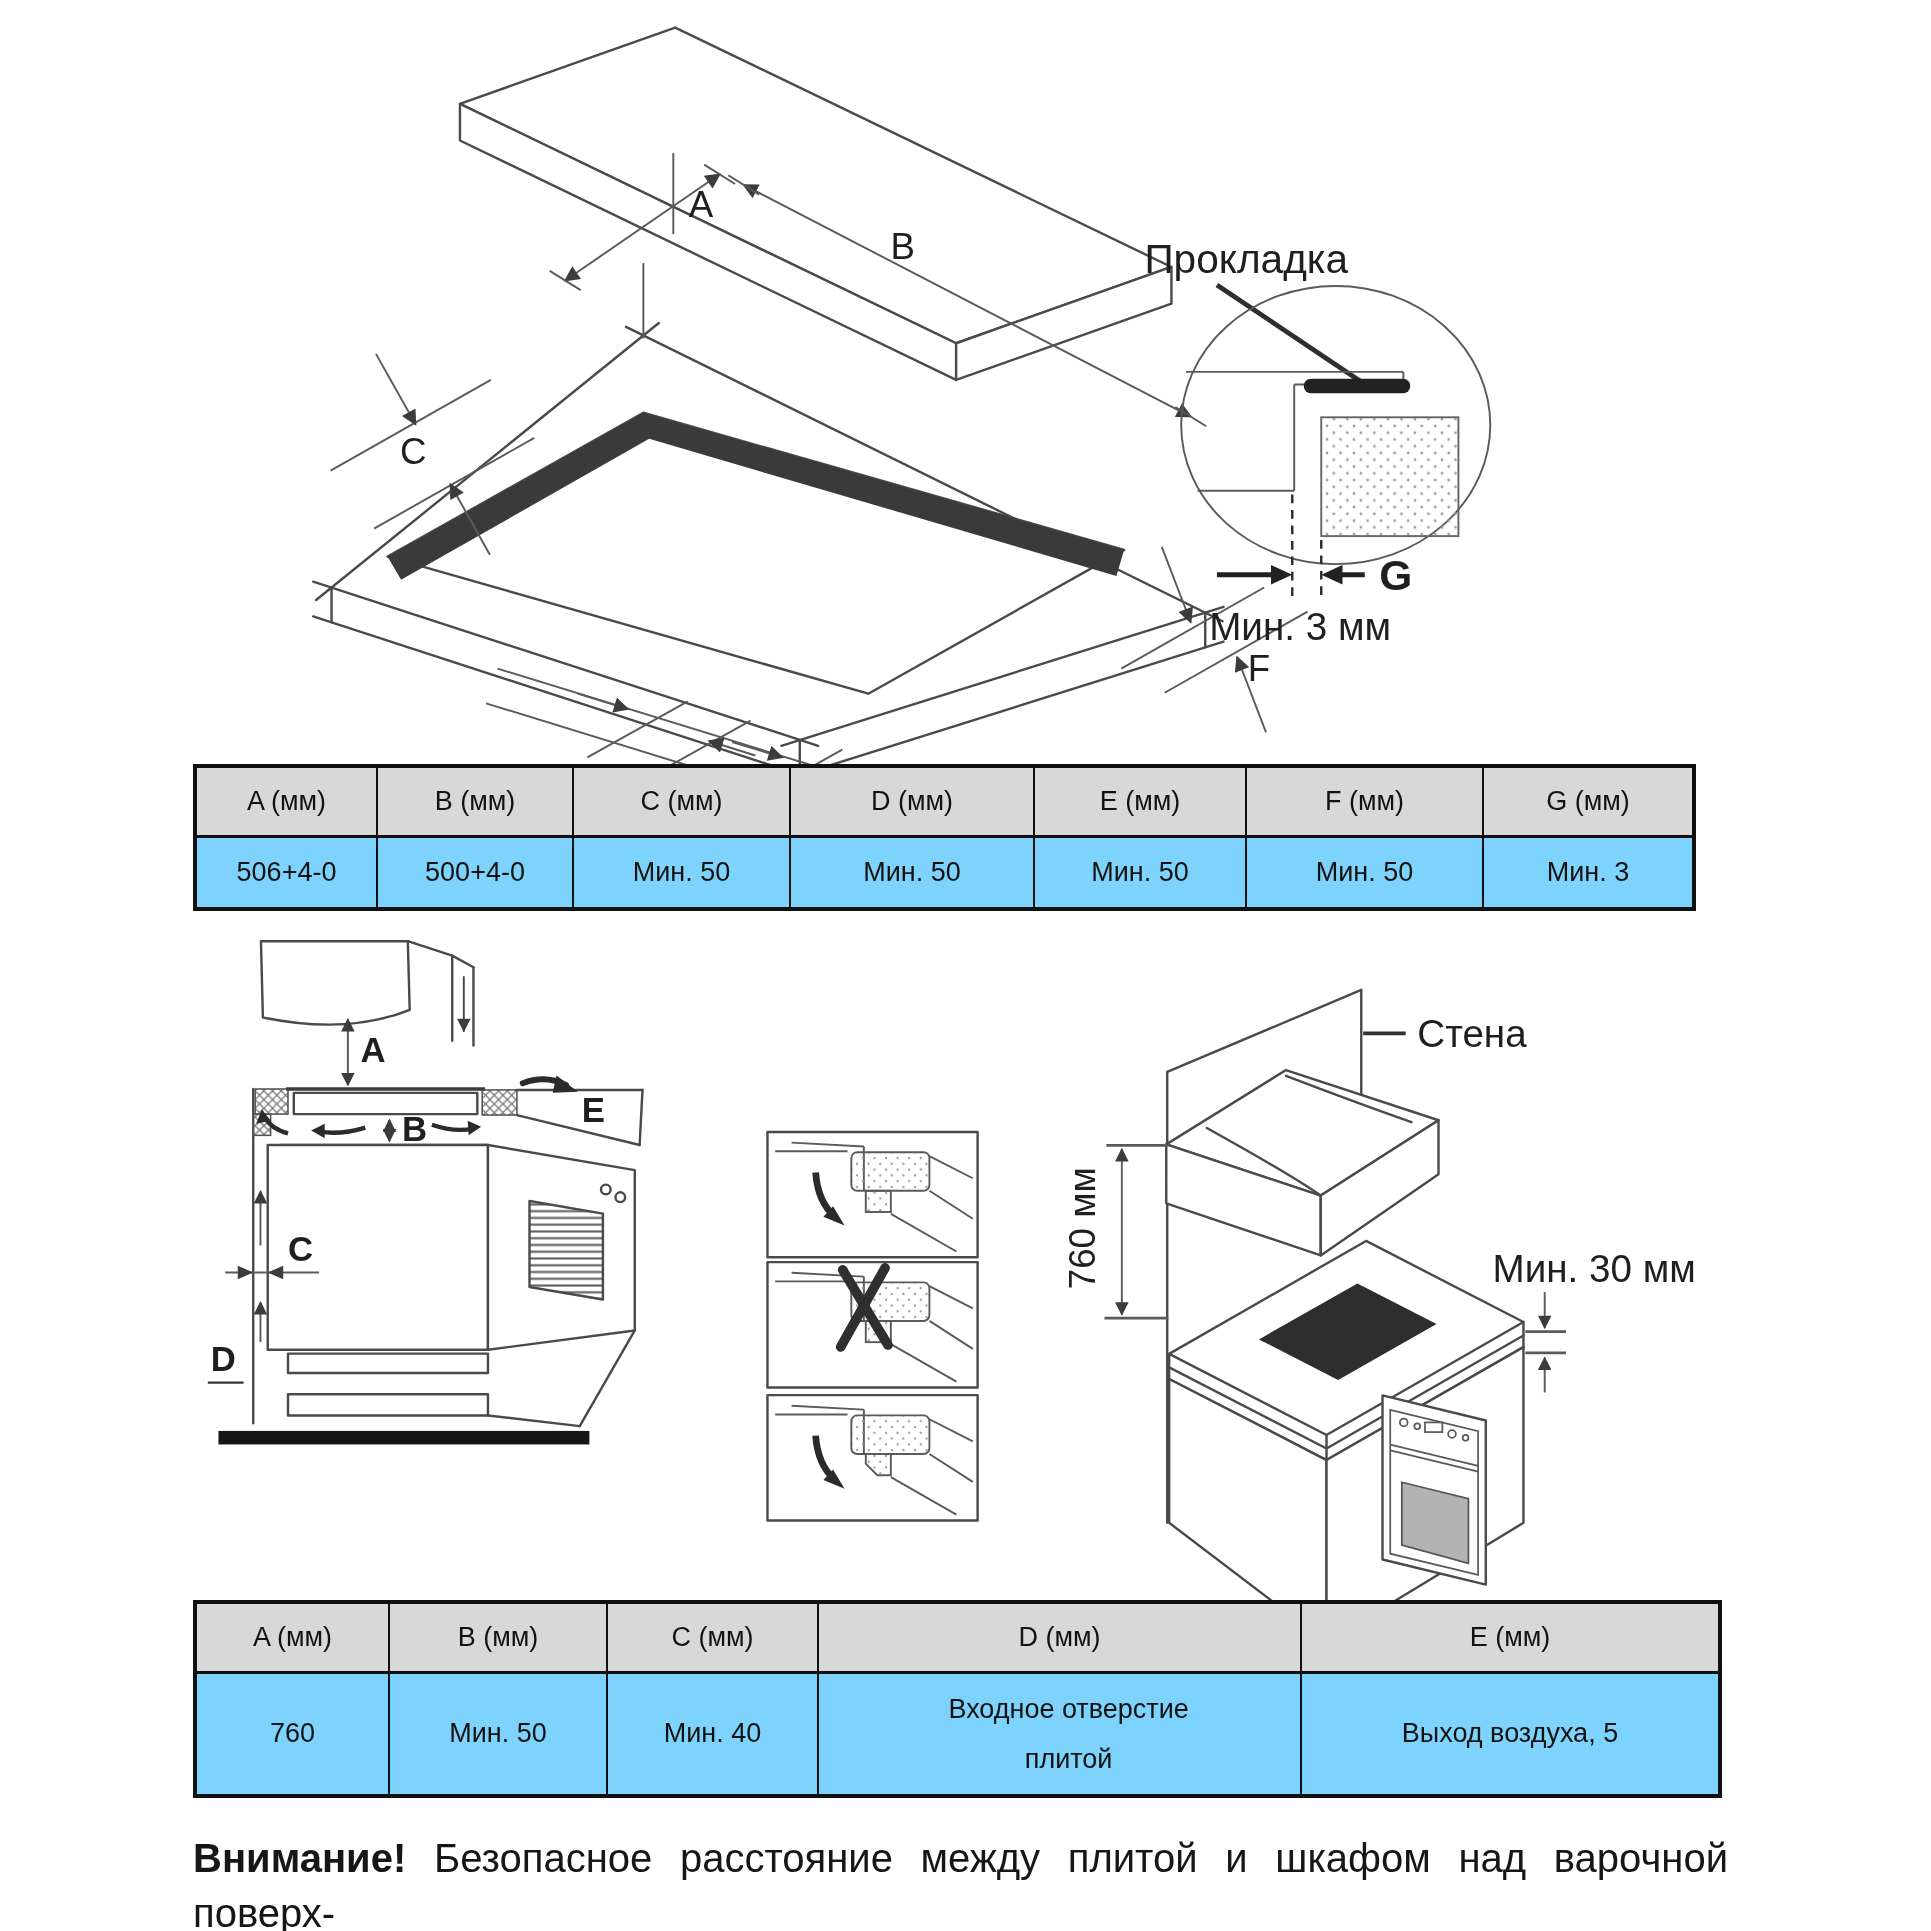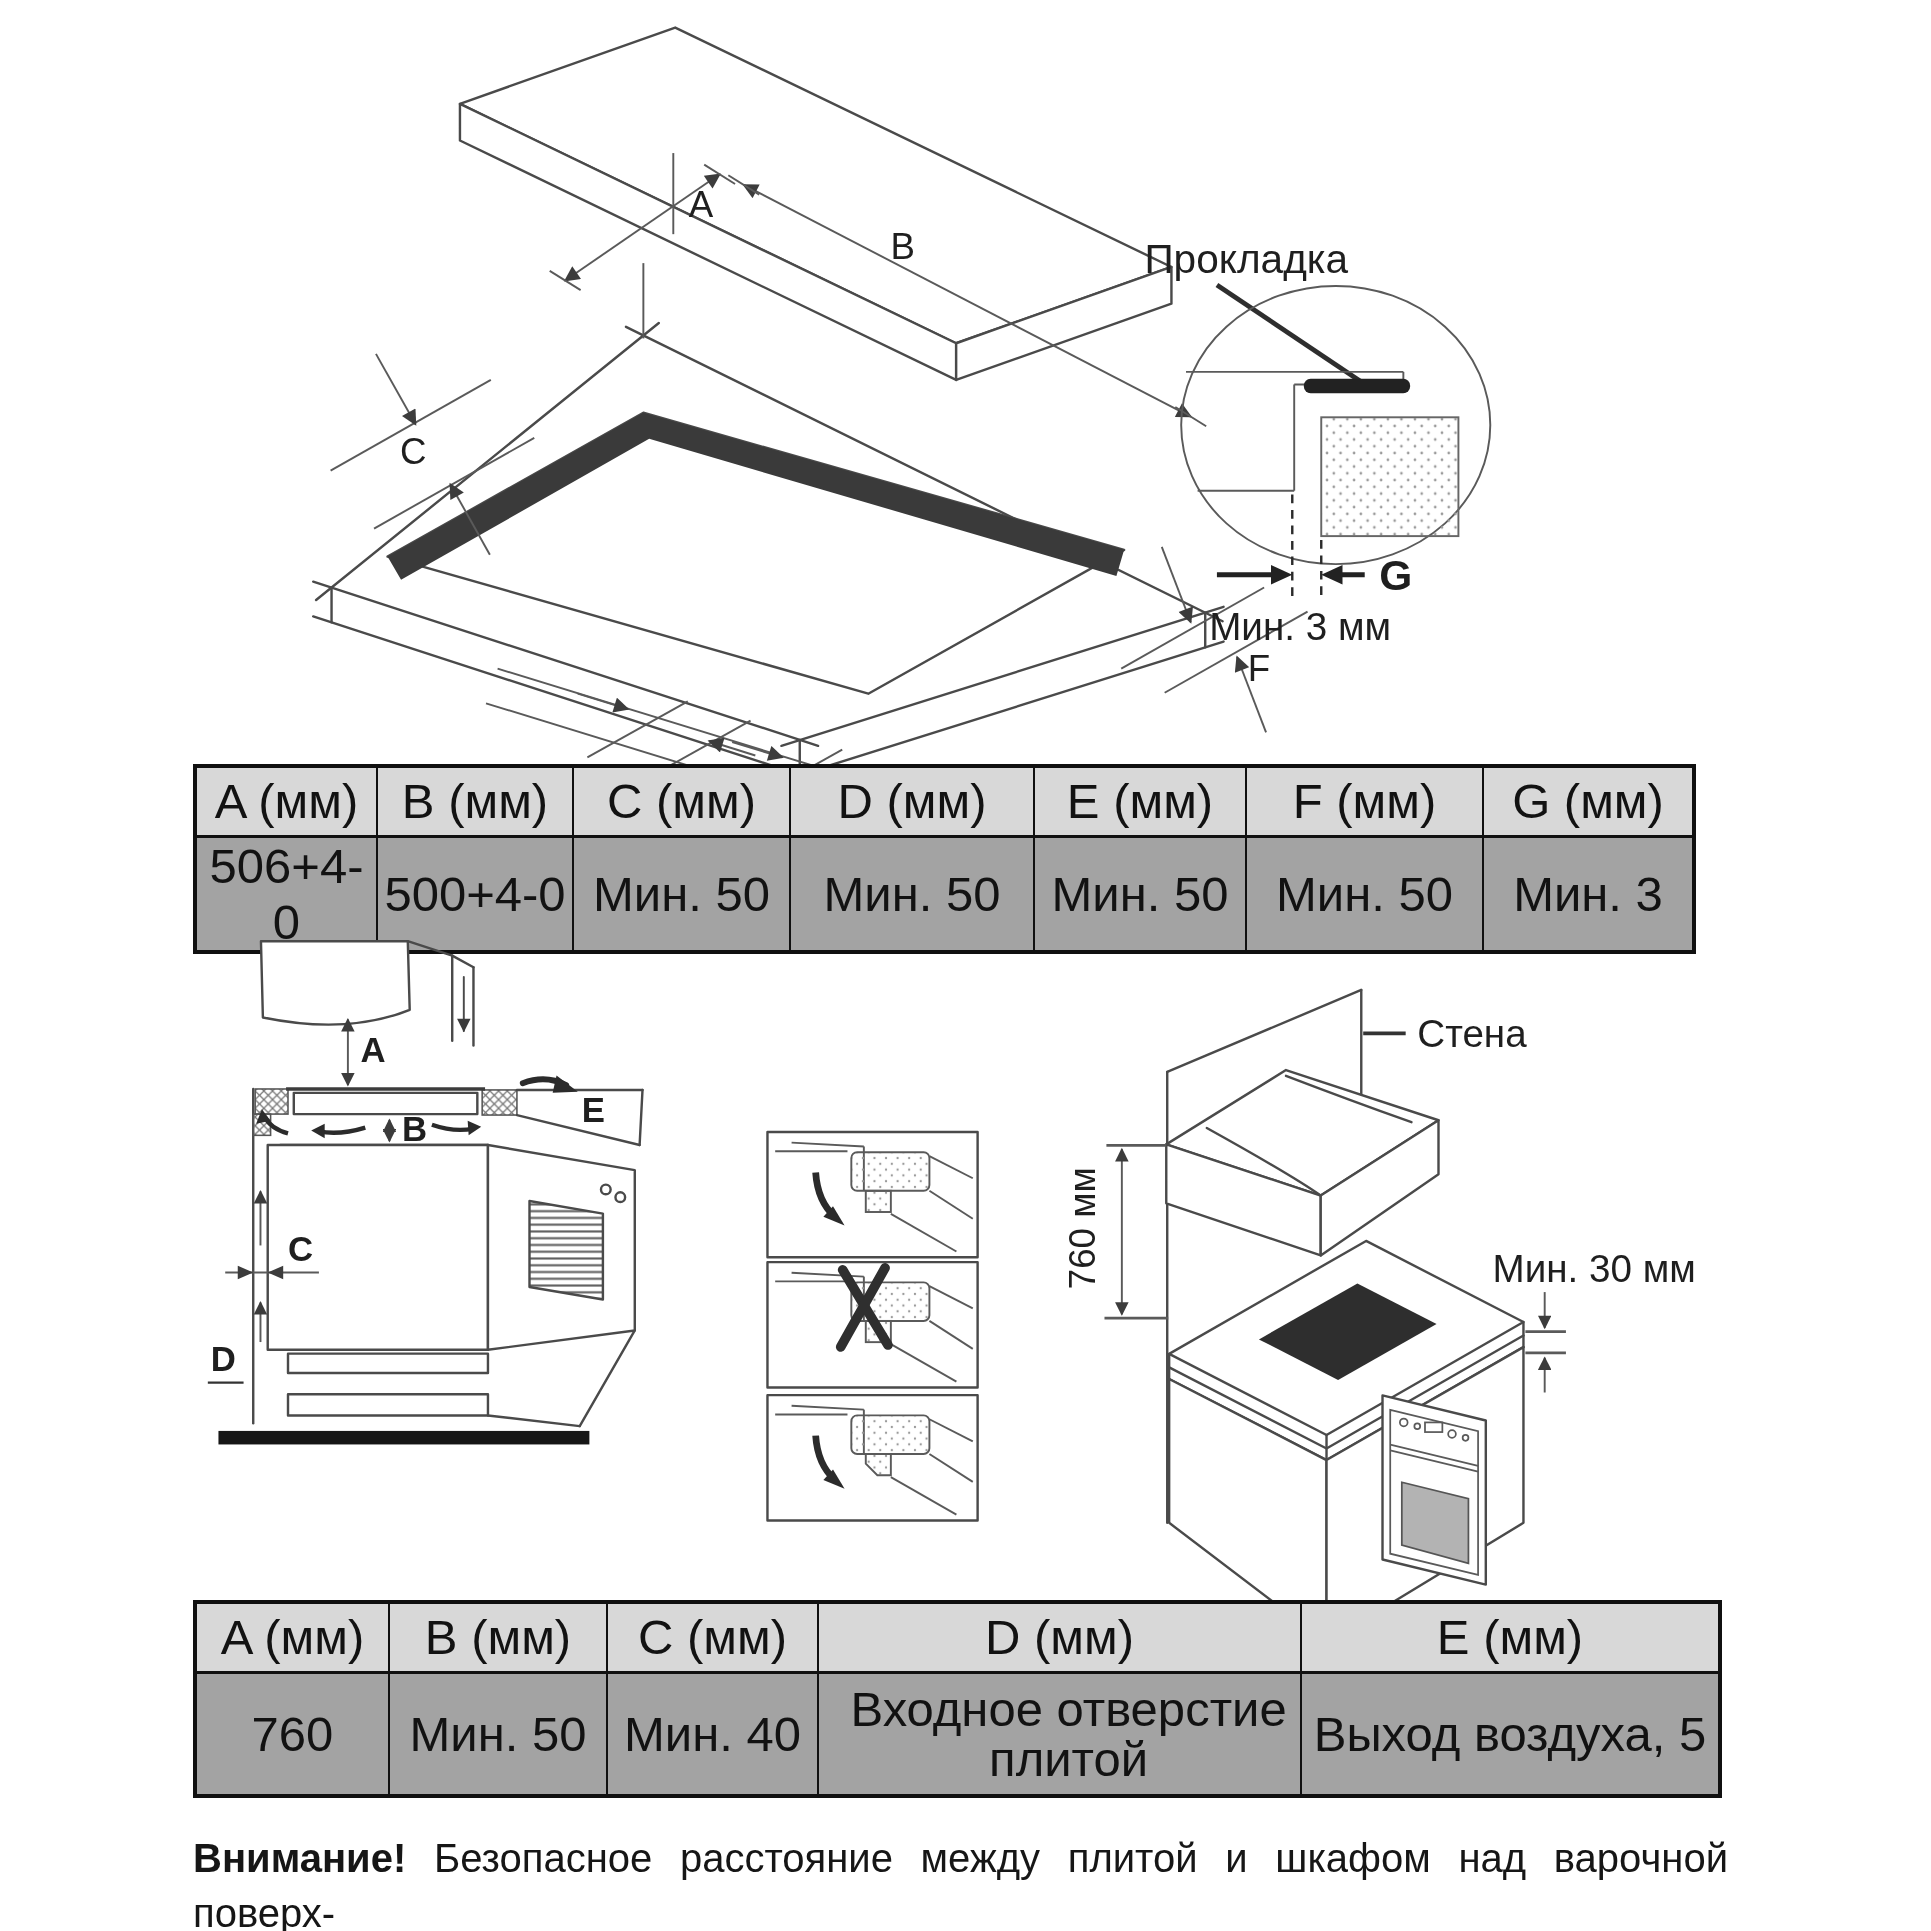--- a/index.html
+++ b/index.html
@@ -14,22 +14,22 @@
   .sketch { stroke:#4a4a4a; stroke-width:2.5; fill:none; stroke-linecap:round; stroke-linejoin:round; }
   .sketchf { stroke:#4a4a4a; stroke-width:2.5; fill:#ffffff; stroke-linejoin:round; }
   .thin { stroke:#5a5a5a; stroke-width:2; fill:none; }
   .bold-stroke { stroke:#2b2b2b; stroke-width:6; fill:none; stroke-linecap:round; }
 
   .warn { font-size:40px; line-height:55px; color:#161616; }
   .warn .l1 { text-align:justify; text-align-last:justify; }
   .warn .l2 { text-align:left; }
   .warn b { font-weight:bold; }
 
-  table.dimtable { border-collapse:collapse; table-layout:fixed; background:#a3a3a3;
-    font-size:49px; color:#121212; text-align:center; border:4.8px solid #101010; }
+  table.dimtable { border-collapse:collapse; table-layout:fixed; background:#7dd3fc;
+    font-size:27px; color:#121212; text-align:center; border:4.8px solid #101010; }
   table.dimtable th, table.dimtable td { border:2.9px solid #101010; font-weight:normal; padding:0 5.8px; }
   table.dimtable thead tr { height:70px; }
   table.dimtable thead th { background:#d8d8d8; border-bottom:3.9px solid #101010; }
   .t1 tbody tr { height:73px; }
   .t2 tbody tr { height:124px; }
   .t2 td.wrap { line-height:50px;padding-left:24px; }
 </style>
 </head>
 <body>
 

